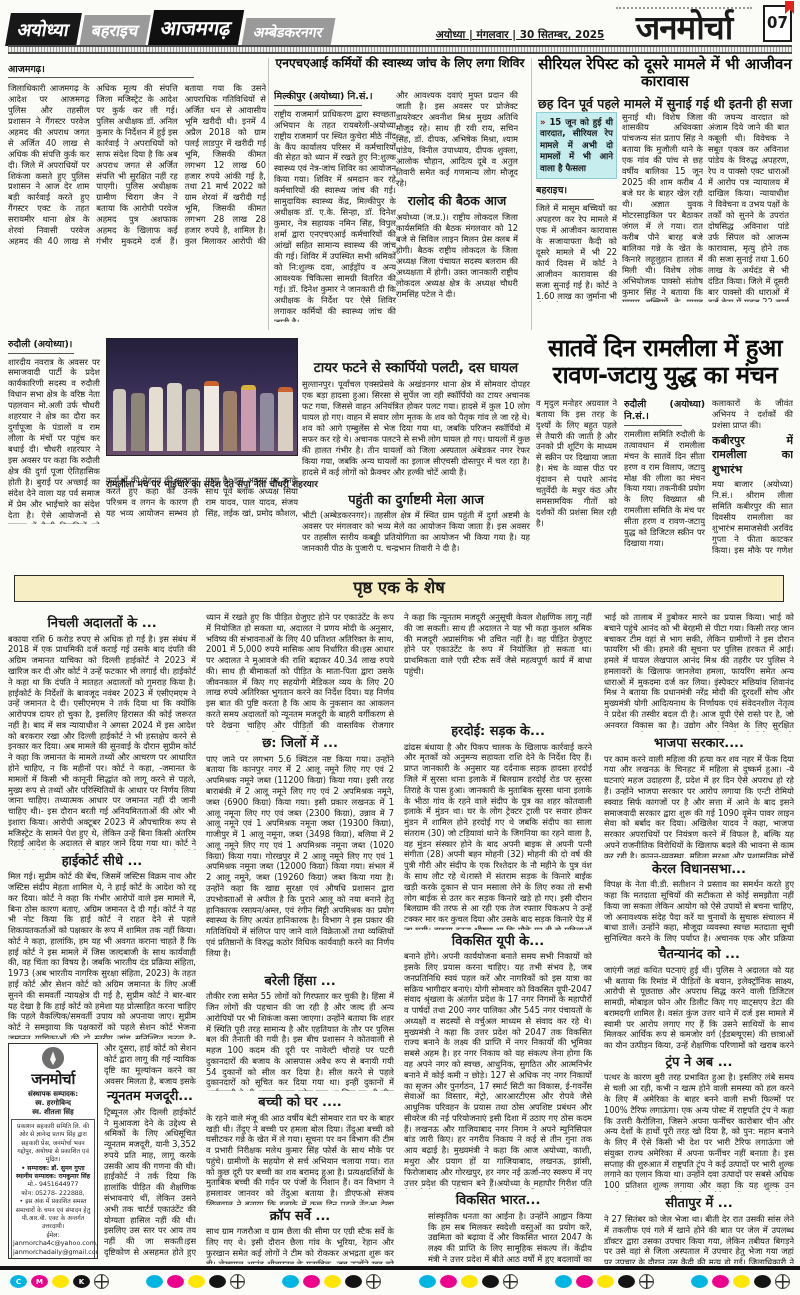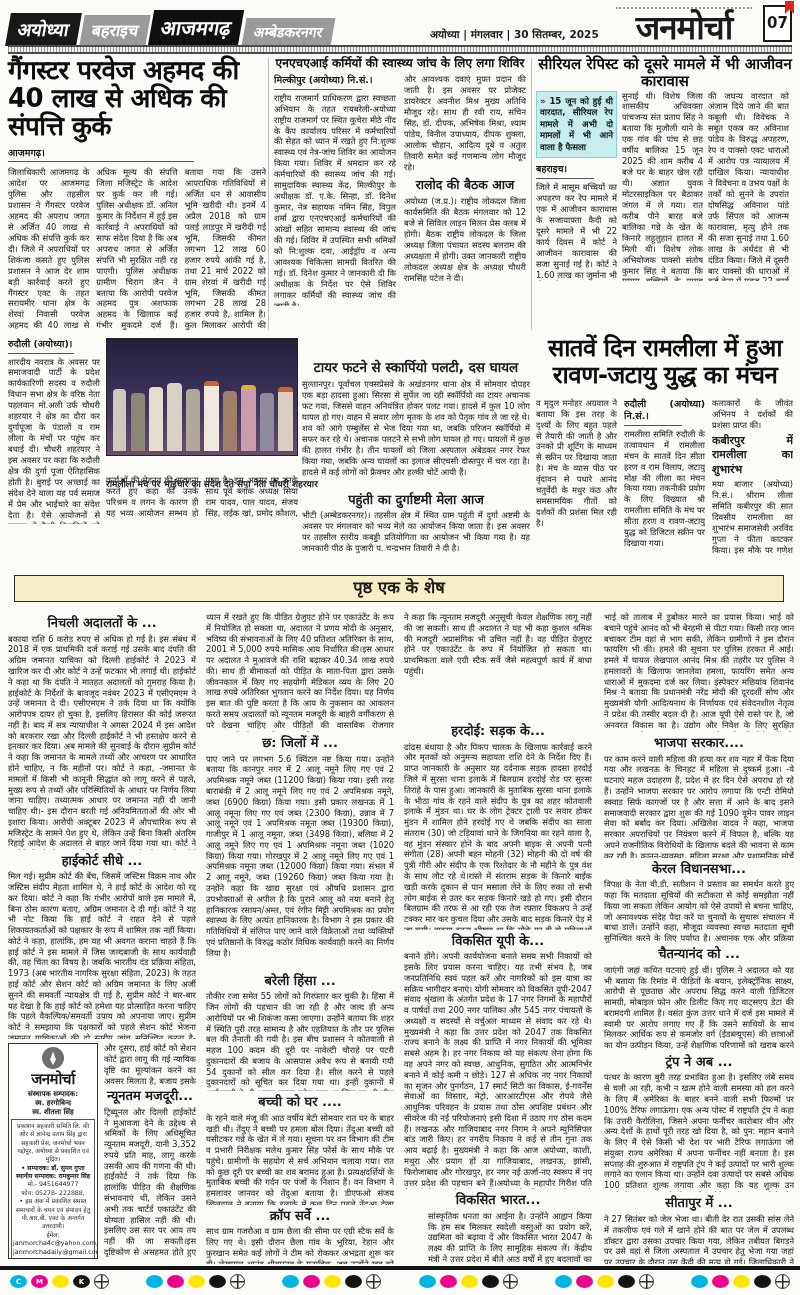--- a/index.html
+++ b/index.html
@@ -7,21 +7,21 @@
   .page { position:relative; width:800px; height:1295px; margin:0 auto; background:#fbfbf8;
           font-family:"DejaVu Sans", "Liberation Sans", sans-serif; color:#1a1a1a; overflow:hidden; }
 
   
   .editions { position:absolute; left:8px; top:10px; display:flex; align-items:flex-end; }
   .ed { color:#fff; font-weight:bold; padding:4px 10px 5px; margin-right:3px; transform:skewX(-10deg); white-space:nowrap; }
   .ed-0 { background:#181818; font-size:18px; }
   .ed-1 { background:#9a9a9a; font-size:16px; }
   .ed-2 { background:#101010; font-size:20px; }
   .ed-3 { background:#9a9a9a; font-size:14px; }
-  .dateline { position:absolute; top:27px; left:430px; width:180px; text-align:left; font-size:10.5px; font-weight:bold; }
+  .dateline { position:absolute; top:27px; left:430px; width:180px; text-align:center; font-size:10.5px; font-weight:bold;text-decoration:underline; }
   .mast-title-wrap { position:absolute; top:3px; left:610px; width:148px; text-align:center; }
   .mast-tagline { height:4px; border-bottom:2px dotted #999; margin:2px 6px 2px; }
   .mast-word { font-size:33px; font-weight:900; letter-spacing:-1px; line-height:1.05; }
   .pagebox { position:absolute; top:5px; right:8px; width:29px; height:37px; border:2.5px solid #1a1a1a;
              text-align:center; font-weight:bold; font-size:15px; line-height:33px; background:#fff; }
   .flag { position:absolute; top:-6px; right:-4px; width:9px; height:13px; background:#e02419;
           clip-path:polygon(0 0,100% 0,100% 100%,50% 65%,0 100%); }
   .sep-band { position:absolute; top:45px; left:8px; right:8px; height:9px;
               border-top:2px solid #4a4a4a; border-bottom:2px solid #4a4a4a;
               background:repeating-linear-gradient(90deg,#9b9b9b 0 1px,#efefec 1px 3px); }
@@ -37,21 +37,21 @@
 
   
   .st-gang { position:absolute; left:8px; top:56px; width:258px; }
   .st-gang .hl { font-size:26px; line-height:1.08; letter-spacing:-0.5px; }
   .st-gang .bodytxt { margin-top:5px; column-count:3; column-gap:7px; height:170px; }
   .st-gang .byline { margin-top:6px; }
 
   
   .st-nhai { position:absolute; left:274px; top:56px; width:252px; }
   .st-nhai .hl { font-size:12px; line-height:1.18; text-align:center; }
-  .nhai-cols { display:flex; gap:8px; margin-top:4px; height:232px; overflow:hidden; }
+  .nhai-cols { display:flex; margin-top:20px; height:232px; overflow:hidden; }
   .nhai-cols > div { width:122px; }
 
   
   .st-rap { position:absolute; left:536px; top:56px; width:258px; }
   .st-rap .hl { font-size:15px; line-height:1.15; text-align:center; }
   .rap-sub { font-size:12.5px; font-weight:bold; text-align:center; margin-top:4px; }
   .rap-cols { display:flex; gap:5px; margin-top:0; height:190px; overflow:hidden; }
   .rap-cols > div { width:81px; }
   .hibox { background:#c8edef; border:1px solid #8fcfd4; padding:4px 3px; font-size:8.6px; font-weight:bold; line-height:1.35; margin-bottom:5px; }
   .hibox .mark { color:#8a1a10; }
@@ -137,21 +137,20 @@
   <div class="pagebox">
     <div class="flag"></div>
     <span>07</span>
   </div>
   <div class="sep-band"></div>
 
   <div class="vr" style="left:268px;"></div>
   <div class="vr" style="left:531px;"></div>
 
   <div class="st-gang">
-    <div class="hl">गैंगस्टर परवेज अहमद की 40 लाख से अधिक की संपत्ति कुर्क</div>
     <div class="byline">आजमगढ़।</div>
     <div class="bodytxt">जिलाधिकारी आजमगढ़ के आदेश पर आजमगढ़ पुलिस और तहसील प्रशासन ने गैंगस्टर परवेज अहमद की अपराध जगत से अर्जित 40 लाख से अधिक की संपत्ति कुर्क कर दी। जिले में अपराधियों पर शिकंजा कसते हुए पुलिस प्रशासन ने आज देर शाम बड़ी कार्रवाई करते हुए गैंगस्टर एक्ट के तहत सरायमीर थाना क्षेत्र के शेरवां निवासी परवेज अहमद की 40 लाख से अधिक मूल्य की संपत्ति जिला मजिस्ट्रेट के आदेश पर कुर्क कर ली गई। पुलिस अधीक्षक डॉ. अनिल कुमार के निर्देशन में हुई इस कार्रवाई ने अपराधियों को साफ संदेश दिया है कि अब अपराध जगत से अर्जित संपत्ति भी सुरक्षित नहीं रह पाएगी। पुलिस अधीक्षक ग्रामीण चिराग जैन ने बताया कि आरोपी परवेज अहमद पुत्र अशफाक अहमद के खिलाफ कई गंभीर मुकदमे दर्ज हैं। बताया गया कि उसने आपराधिक गतिविधियों से अर्जित धन से आवासीय भूमि खरीदी थी। इनमें 4 अप्रैल 2018 को ग्राम पलई लाडपुर में खरीदी गई भूमि, जिसकी कीमत लगभग 12 लाख 60 हजार रुपये आंकी गई है, तथा 21 मार्च 2022 को ग्राम शेरवां में खरीदी गई भूमि, जिसकी कीमत लगभग 28 लाख 28 हजार रुपये है, शामिल है। कुल मिलाकर आरोपी की लगभग 40 लाख 88 हजार रुपये की संपत्ति कुर्क की गई। आरोपी परवेज अहमद का आपराधिक इतिहास भी लंबा है। उस पर धोखाधड़ी, रंगदारी, गुंडा एक्ट और गैंगस्टर एक्ट के तहत कई मुकदमे दर्ज हैं। कार्रवाई में उप जिलाधिकारी निजामाबाद सुनील धनवन्ता, क्षेत्राधिकारी किरन पाल सिंह, प्रभारी दीदारगंज राकेश कुमार समेत पुलिस और राजस्व के कई अधिकारी मौजूद रहे। एसपी ग्रामीण चिराग जैन ने बताया कि ऐसे अपराधियों के खिलाफ सख्त कार्रवाई जारी रहेगी।</div>
   </div>
 
   <div class="st-nhai">
     <div class="hl">एनएचएआई कर्मियों की स्वास्थ्य जांच के लिए लगा शिविर</div>
     <div class="nhai-cols">
       <div class="bodytxt">
         <span class="byline" style="display:block;">मिल्कीपुर (अयोध्या) नि.सं.।</span>
         <span>राष्ट्रीय राजमार्ग प्राधिकरण द्वारा स्वच्छता अभियान के तहत रायबरेली-अयोध्या राष्ट्रीय राजमार्ग पर स्थित कुचेरा मीठे नींद के कैंप कार्यालय परिसर में कर्मचारियों की सेहत को ध्यान में रखते हुए नि:शुल्क स्वास्थ्य एवं नेत्र-जांच शिविर का आयोजन किया गया। शिविर में श्रमदान कर रहे कर्मचारियों की स्वास्थ्य जांच की गई। सामुदायिक स्वास्थ्य केंद्र, मिल्कीपुर के अधीक्षक डॉ. ए.के. सिन्हा, डॉ. दिनेश कुमार, नेत्र सहायक नमिन सिंह, विपुल शर्मा द्वारा एनएचएआई कर्मचारियों की आंखों सहित सामान्य स्वास्थ्य की जांच की गई। शिविर में उपस्थित सभी श्रमिकों को नि:शुल्क दवा, आईड्रॉप व अन्य आवश्यक चिकित्सा सामग्री वितरित की गई। डॉ. दिनेश कुमार ने जानकारी दी कि अधीक्षक के निर्देश पर ऐसे शिविर लगाकर कर्मियों की स्वास्थ्य जांच की जाती है।</span>
@@ -159,20 +158,21 @@
       <div class="bodytxt">
         <span>और आवश्यक दवाएं मुफ्त प्रदान की जाती है। इस अवसर पर प्रोजेक्ट डायरेक्टर अवनीश मिश्र मुख्य अतिथि मौजूद रहे। साथ ही रवी राय, सचिन सिंह, डॉ. दीपक, अभिषेक मिश्रा, श्याम पांडेय, विनील उपाध्याय, दीपक शुक्ला, आलोक चौहान, आदित्य दूबे व अतुल तिवारी समेत कई गणमान्य लोग मौजूद रहे।</span>
         <div class="subhead">रालोद की बैठक आज</div>
         <span>अयोध्या (ज.प्र.)। राष्ट्रीय लोकदल जिला कार्यसमिति की बैठक मंगलवार को 12 बजे से सिविल लाइन मिलन प्रेस क्लब में होगी। बैठक राष्ट्रीय लोकदल के जिला अध्यक्ष जिला पंचायत सदस्य बलराम की अध्यक्षता में होगी। उक्त जानकारी राष्ट्रीय लोकदल अध्यक्ष क्षेत्र के अध्यक्ष चौधरी रामसिंह पटेल ने दी।</span>
       </div>
     </div>
   </div>
 
   <div class="st-rap">
     <div class="hl">सीरियल रेपिस्ट को दूसरे मामले में भी आजीवन कारावास</div>
+    <div class="rap-sub">छह दिन पूर्व पहले मामले में सुनाई गई थी इतनी ही सजा</div>
     <div class="rap-cols">
       <div class="bodytxt">
         <div class="hibox">
           <span class="mark">»</span>
           <span>15 जून को हुई थी वारदात, सीरियल रेप मामले में अभी दो मामलों में भी आने वाला है फैसला</span>
         </div>
         <span class="byline" style="display:block;">बहराइच।</span>
         <span>जिले में मासूम बच्चियों का अपहरण कर रेप मामले में एक में आजीवन कारावास के सजायाफ्ता कैदी को दूसरे मामले में भी 22 कार्य दिवस में कोर्ट ने आजीवन कारावास की सजा सुनाई गई है। कोर्ट ने 1.60 लाख का जुर्माना भी ठोका है। यह वारदात 15 जून को हुई थी। इससे पहले 24 सितंबर को न्यायालय अपर सत्र न्यायाधीश, विशेष न्यायाधीश पाक्सो एक्ट के जज दीपकांत मणि ने आजीवन कारावास व 1.60 लाख के जुर्माना की सजा</span>
       </div>
       <div class="bodytxt">सुनाई थी। विशेष जिला शासकीय अधिवक्ता पांचजन्य संत प्रताप सिंह ने बताया कि मुजौली थाने के एक गांव की पांच से छह वर्षीय बालिका 15 जून 2025 की शाम करीब 4 बजे घर के बाहर खेल रही थी। अज्ञात युवक मोटरसाइकिल पर बैठाकर जंगल में ले गया। रात करीब पौने बारह बजे बालिका गन्ने के खेत के किनारे लहूलुहान हालत में मिली थी। विशेष लोक अभियोजक पाक्सो संतोष कुमार सिंह ने बताया कि मासूम बच्चियों के गायब होने व रेप के मामले में मुजौली थाने की पुलिस ने त्वरित कार्यवाई कर मुजौली गांव के अविनाश पांडेय उर्फ सिंपल को गिरफ्तार किया। बच्चियों से रेप के अभ्यस्त युवक ने चार मासूम बच्चियों से भी रेप</div>

